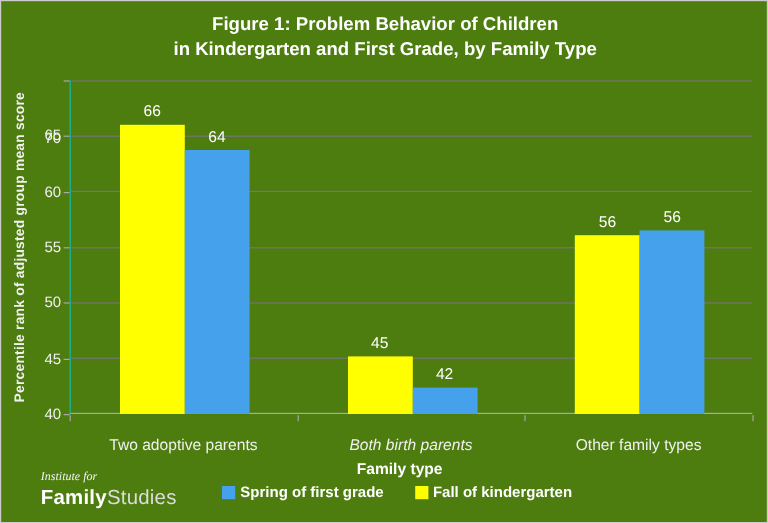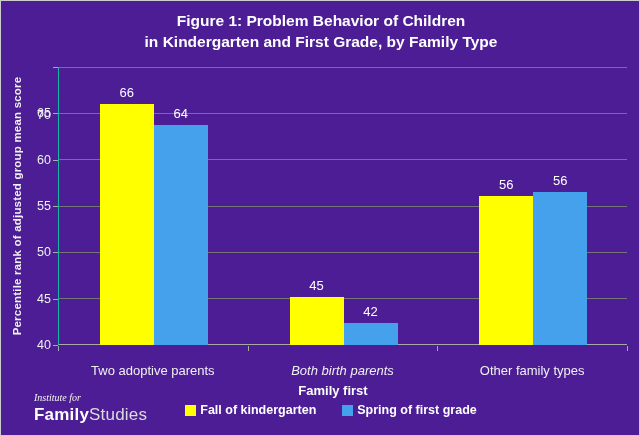--- a/index.html
+++ b/index.html
@@ -1,20 +1,20 @@
 <!DOCTYPE html>
 <html><head>
 <meta charset="utf-8">
 <style>
   html,body{margin:0;padding:0;background:#ffffff;}
   *{box-sizing:border-box;}
   .chart-frame{
     position:relative;
     width:640px;height:436px;
-    background:#4c1d95;
+    background:#4d7c0f;
     border:1px solid #cccccc;
     font-family:"Liberation Sans", sans-serif;
     overflow:hidden;
   }
   .title{
     position:absolute;left:0;top:9px;width:640px;
     text-align:center;color:#ffffff;
     font-size:15.5px;font-weight:bold;line-height:21px;
   }
   .plot{
@@ -120,30 +120,30 @@
   <div id="xaxis">
       <div class="xtick-mark" style="left: 57px; top: 345px;"></div>
       <div class="xtick-mark" style="left: 246.667px; top: 345px;"></div>
       <div class="xtick-mark" style="left: 436.333px; top: 345px;"></div>
       <div class="xtick-mark" style="left: 626px; top: 345px;"></div>
       <div class="cat-label" style="left: 151.833px; top: 352px;">Two adoptive parents</div>
       <div class="cat-label" style="left: 341.5px; top: 352px; font-style: italic;">Both birth parents</div>
       <div class="cat-label" style="left: 531.167px; top: 352px;">Other family types</div>
     </div>
 
-  <div class="x-title">Family first</div>
+  <div class="x-title">Family type</div>
 
   <div class="legend" id="legend">
       <div class="legend-item">
+        <span class="legend-swatch" style="background: rgb(69, 161, 236);"></span>
+        <span class="legend-label">Spring of first grade</span>
+      </div>
+      <div class="legend-item">
         <span class="legend-swatch" style="background: rgb(255, 255, 0);"></span>
         <span class="legend-label">Fall of kindergarten</span>
-      </div>
-      <div class="legend-item">
-        <span class="legend-swatch" style="background: rgb(69, 161, 236);"></span>
-        <span class="legend-label">Spring of first grade</span>
       </div>
     </div>
 
   <div class="logo">
     <div class="logo-tagline">Institute for</div>
     <div class="logo-name"><span class="logo-bold">Family</span><span class="logo-light">Studies</span></div>
   </div>
 
 </div>
 

